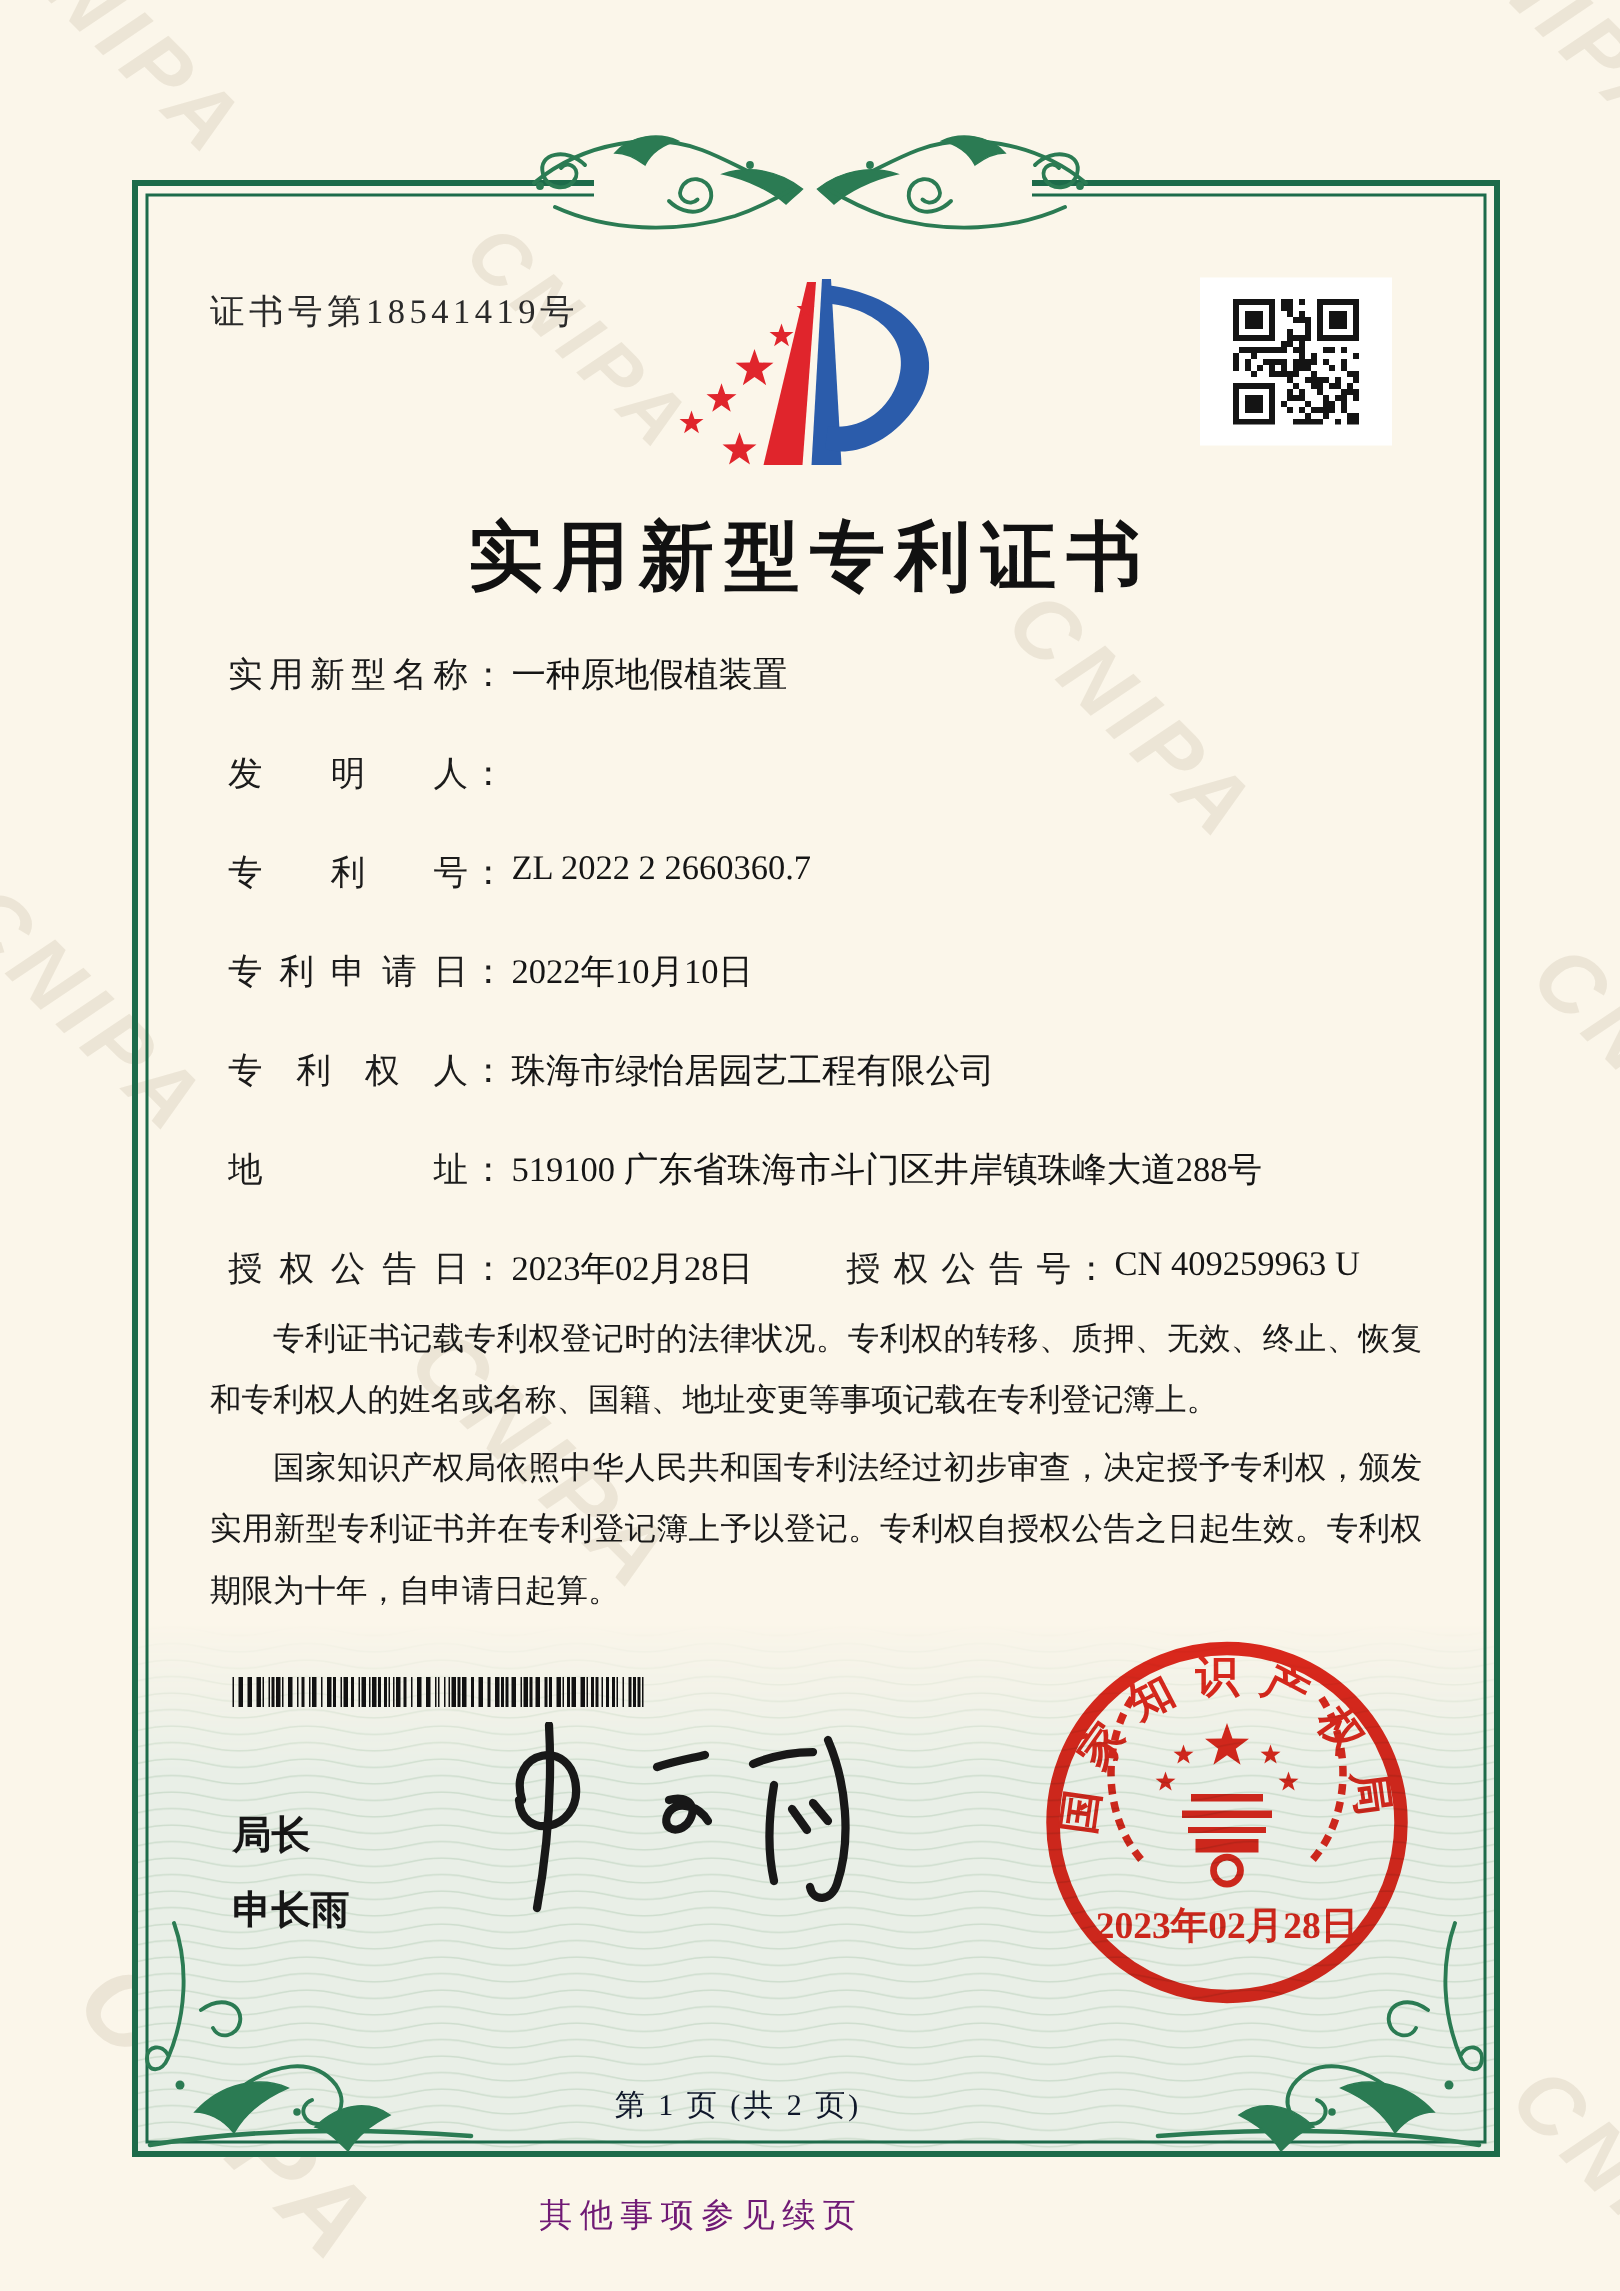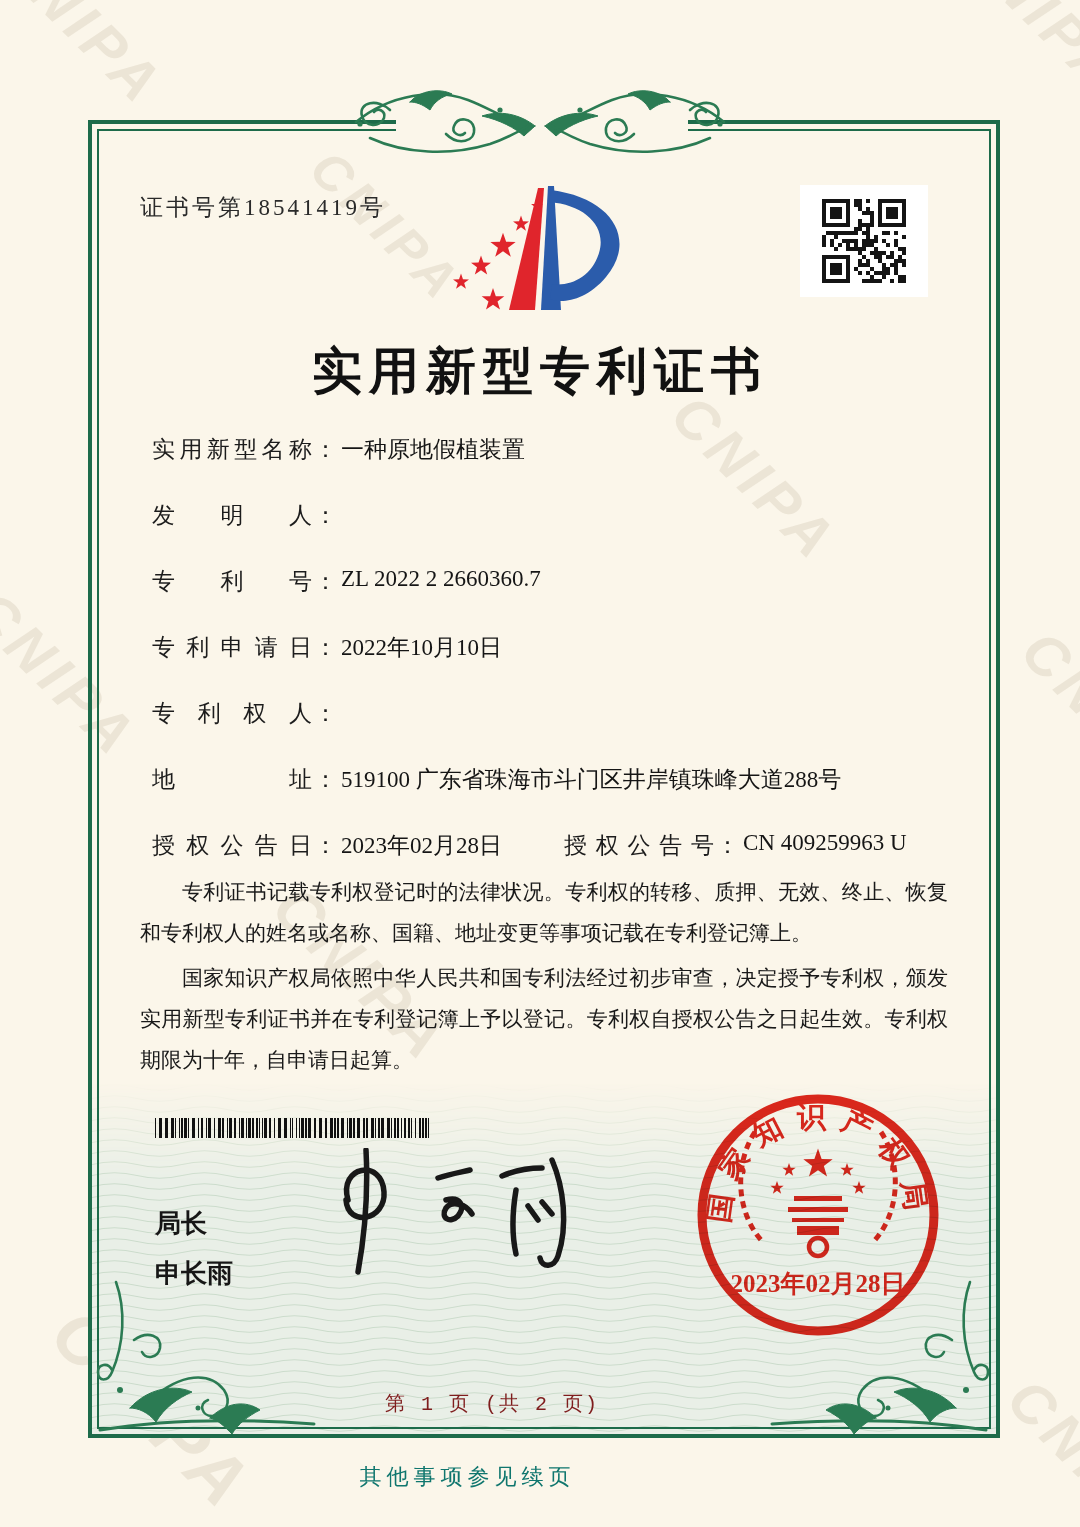--- a/index.html
+++ b/index.html
@@ -47,23 +47,23 @@
   .barcode div{height:100%;}
 
   .signer{position:absolute;left:155px;top:1198px;z-index:7;
           font-family:"Liberation Sans","DejaVu Sans",sans-serif;font-weight:bold;
           font-size:26px;color:#161616;line-height:50px;}
   .signature{position:absolute;left:320px;top:1148px;z-index:7;}
 
   .seal{position:absolute;left:693px;top:1090px;z-index:8;mix-blend-mode:multiply;opacity:0.96;}
 
   .page-num{position:absolute;left:0;top:1390px;width:984px;text-align:center;
-            font-size:20px;letter-spacing:2px;z-index:7;color:#7f1d1d;font-family:Liberation Mono, monospace;}
+            font-size:20px;letter-spacing:2px;z-index:7;color:#0f172a;}
   .cont-note{position:absolute;left:0;top:1462px;width:935px;text-align:center;
-             font-size:22px;letter-spacing:5px;z-index:6;color:#0f766e;}
+             font-size:22px;letter-spacing:5px;z-index:6;color:#701a75;}
 </style>
 </head>
 <body>
 
 <div class="page">
 
   <svg class="waves" width="906" height="352" viewBox="0 0 906 352">
     <defs>
       <pattern id="wv" width="90" height="11" patternUnits="userSpaceOnUse">
         <path d="M0,5.5 Q22.5,0 45,5.5 T90,5.5" fill="none" stroke="#ccdccc" stroke-width="1.1"></path>
@@ -392,20 +392,21 @@
         <span class="fvalue">ZL 2022 2 2660360.7</span>
     </div>
     <div class="field-row">
       <span class="flabel">专利申请日</span>
         <span class="fcolon">：</span>
         <span class="fvalue">2022年10月10日</span>
     </div>
     <div class="field-row">
       <span class="flabel">专利权人</span>
         <span class="fcolon">：</span>
+        <span class="fvalue">珠海市绿怡居园艺工程有限公司</span>
     </div>
     <div class="field-row">
       <span class="flabel">地址</span>
         <span class="fcolon">：</span>
         <span class="fvalue">519100 广东省珠海市斗门区井岸镇珠峰大道288号</span>
     </div>
     <div class="field-row">
       <span class="flabel">授权公告日</span>
         <span class="fcolon">：</span>
         <span class="fvalue">2023年02月28日</span>

